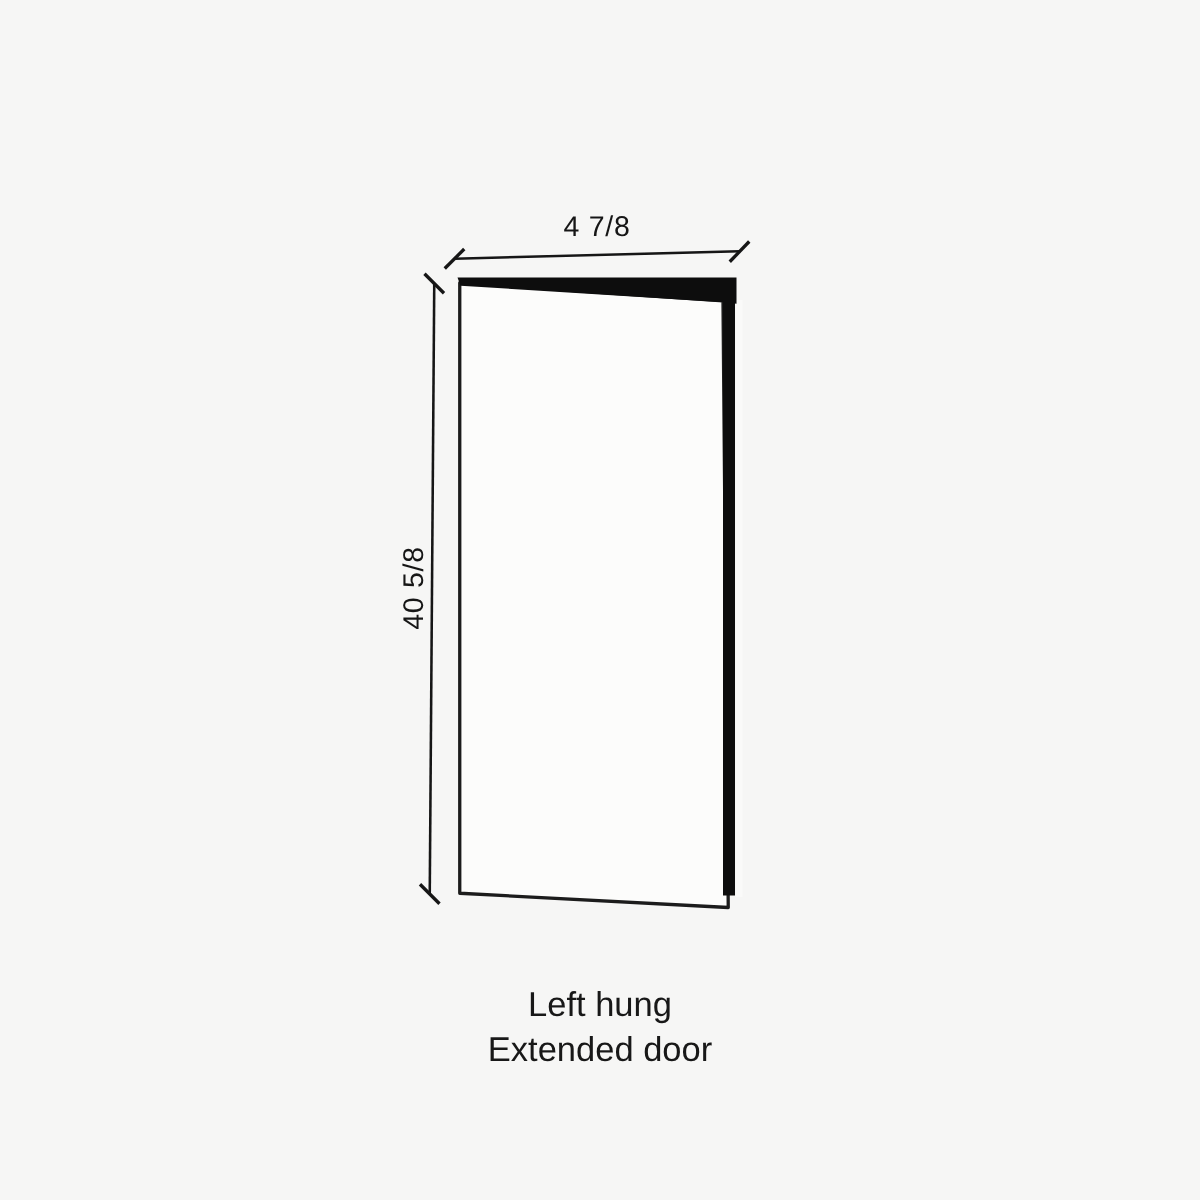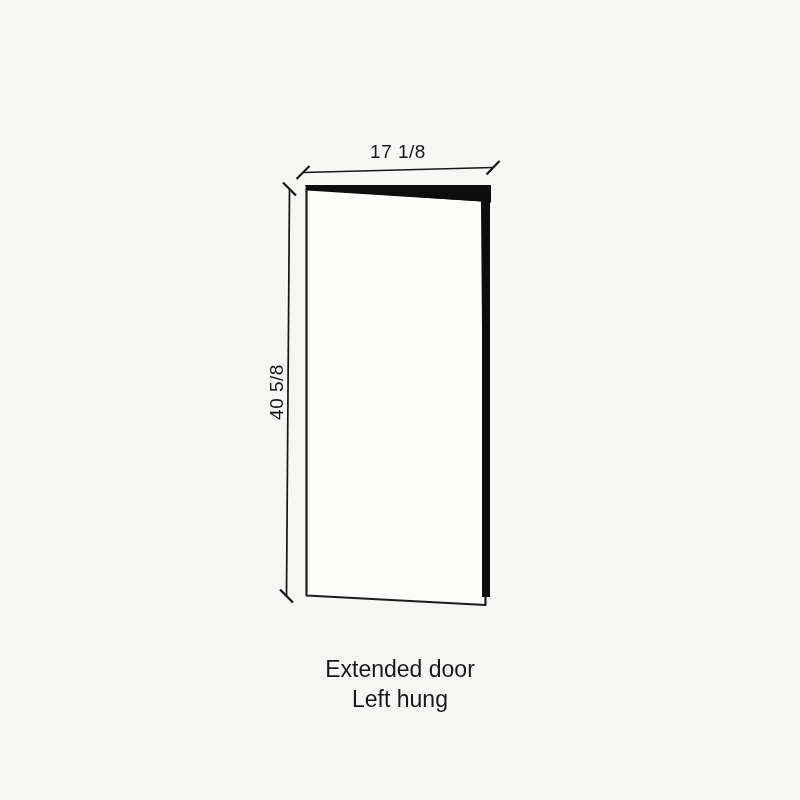--- a/index.html
+++ b/index.html
@@ -75,22 +75,22 @@
       <rect x="490.5" y="200" width="4.5" height="398" fill="#fafaf9"></rect>
 
       <polygon points="306.5,188.5 482,200.5 485.5,605 306.5,595.5" stroke="#1c1c1c" stroke-width="2.2" stroke-linejoin="round" fill="#fcfcfb"></polygon>
 
       <polygon points="305,185 491,185 491,202.5 482.5,201.5 307,190.5" fill="#0d0d0d"></polygon>
 
       <polygon points="482,186 490,186 490,597 482,597" fill="#0d0d0d"></polygon>
     </g>
   </svg>
 
-  <div class="dim-label dim-width">17 1/8</div>
+  <div class="dim-label dim-width">4 7/8</div>
 
   <div class="dim-label dim-height">40 5/8</div>
 
   <div class="caption">
+    <div>Left hung</div>
     <div>Extended door</div>
-    <div>Left hung</div>
   </div>
 
 </div>
 
 </body></html>

